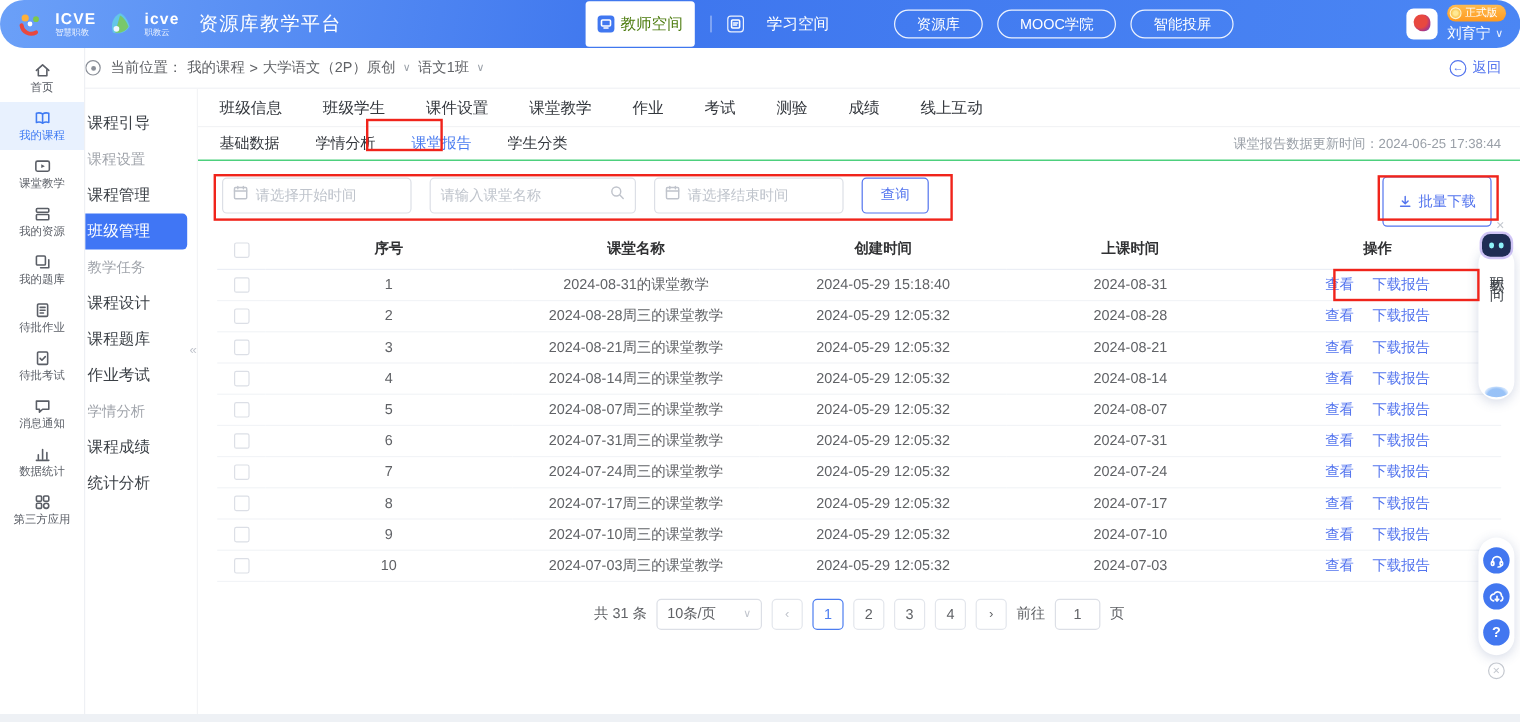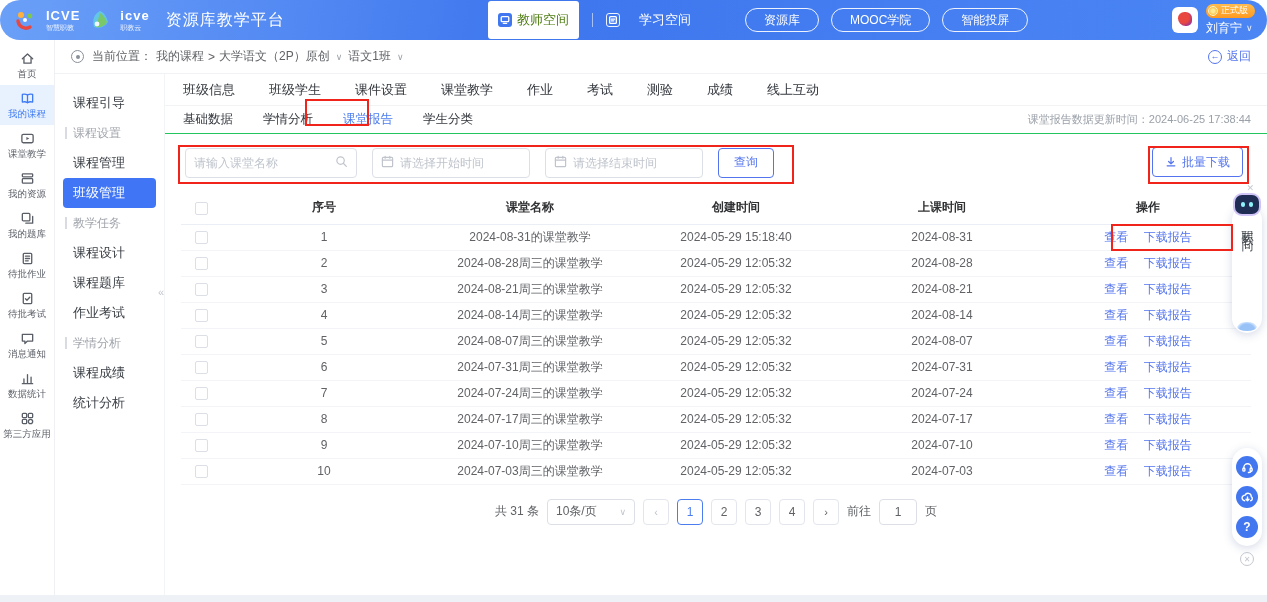--- a/index.html
+++ b/index.html
@@ -35,21 +35,21 @@
   .avatar::after { content:""; position:absolute; left:6px; top:5px; width:14px; height:14px; border-radius:50% 50% 40% 60%;
     background:radial-gradient(circle at 40% 40%, #e8483f 0 45%, #b03680 70%, #5a7bd8 100%); }
   .user-col { display:flex; flex-direction:column; align-items:flex-start; gap:2px; }
   .badge { display:flex; align-items:center; gap:3px; background:linear-gradient(180deg,#ffbb4f,#ff9a1f);
     color:#fff; font-size:9px; height:14px; padding:0 7px 0 2px; border-radius:8px; }
   .medal { width:10px; height:10px; border-radius:50%; background:radial-gradient(circle,#ffe993 30%,#f7b733 80%); border:1px solid #fff3c9; }
   .user-name { color:#fff; font-size:12px; display:flex; align-items:center; gap:4px; }
   .caret-sm { font-size:9px; color:rgba(255,255,255,.9); }
 
   
-  .rail { position:absolute; top:40px; left:0; width:55px; bottom:7px; background:#fff; border-right:1px solid #eef0f4; padding-top:5px; z-index:5; }
+  .rail { position:absolute; top:40px; left:0; width:71px; bottom:7px; background:#fff; border-right:1px solid #eef0f4; padding-top:5px; z-index:5; }
   .rail-item { width:100%; height:40px; display:flex; flex-direction:column; align-items:center; justify-content:center; gap:3px;
     color:#5a5e66; cursor:pointer; }
   .rail-item.active { background:#e8f1fe; color:#3f7bf3; }
   .rail-ic { display:flex; }
   .rail-ic svg { width:15px; height:15px; fill:none; stroke:currentColor; stroke-width:1.4; stroke-linecap:round; stroke-linejoin:round; }
   .rail-label { font-size:10px; line-height:1; transform:scale(.95); white-space:nowrap; }
 
   
   .breadcrumb-bar { position:absolute; top:40px; left:55px; right:0; height:34px; background:#fff; border-bottom:1px solid #f0f2f5;
     display:flex; align-items:center; padding:0 16px; font-size:12px; color:#606266; z-index:4; }
@@ -81,21 +81,21 @@
 
   .filter-row { margin:13px 16px 0 20px; height:31px; display:flex; align-items:center; gap:15px; position:relative; }
   .f-input { height:30px; border:1px solid #dcdfe6; border-radius:4px; display:flex; align-items:center; padding:0 8px; gap:6px; background:#fff; }
   .f-input input { border:none; outline:none; flex:1; font-size:12px; color:#333; min-width:0; font-family:inherit; }
   .f-input input::placeholder { color:#bfc4cc; }
   .w-name { width:172px; }
   .w-date { width:158px; }
   .f-ic svg { width:13px; height:13px; stroke:#c0c4cc; fill:none; stroke-width:1.3; stroke-linecap:round; }
   .query-btn { height:30px; width:56px; border:1px solid #5374ee; color:#5374ee; background:#fff; border-radius:4px;
     font-size:12px; cursor:pointer; font-family:inherit; }
-  .batch-btn { position:absolute; right:8px; top:0; height:30px; padding:0 12px; border:1px solid #5374ee; color:#5374ee;
+  .batch-btn { position:absolute; right:8px; top:0; height:42px; padding:0 12px; border:1px solid #5374ee; color:#5374ee;
     background:#fff; border-radius:4px; font-size:12px; cursor:pointer; display:flex; align-items:center; gap:5px; font-family:inherit; }
   .batch-btn svg { width:12px; height:12px; stroke:#5374ee; fill:none; stroke-width:1.4; stroke-linecap:round; stroke-linejoin:round; }
 
   .table-wrap { margin:14px 16px 0 16px; }
   table { width:100%; border-collapse:collapse; table-layout:fixed; }
   th, td { text-align:center; font-size:12px; }
   thead th { height:32px; color:#303133; font-weight:bold; border-bottom:1px solid #ebeef5; background:#fff; }
   tbody td { height:26px; color:#606266; border-bottom:1px solid #f2f4f7; white-space:nowrap; overflow:hidden; }
   .c-check { width:40px; } .c-no { width:55px; } .c-name { width:320px; } .c-created { width:280px; } .c-time { width:210px; }
   .checkbox { display:inline-block; width:13px; height:13px; border:1px solid #dcdfe6; border-radius:2px; background:#fff; cursor:pointer; vertical-align:middle; }
@@ -359,37 +359,37 @@
       <div class="subtabs" id="sub-tabs">
           <span class="sub-tab">基础数据</span>
           <span class="sub-tab">学情分析</span>
           <span class="sub-tab active">课堂报告</span>
           <span class="sub-tab">学生分类</span>
         </div>
       <span class="update-time">课堂报告数据更新时间：2024-06-25 17:38:44</span>
     </div>
 
     <div class="filter-row">
+      <div class="f-input w-date">
+        <span class="f-ic">
+          <svg viewBox="0 0 14 14">
+              <rect x="1.5" y="2.5" width="11" height="10" rx="1"></rect>
+              <path d="M1.5 5.5h11M4.5 1.5v2M9.5 1.5v2"></path>
+            </svg>
+        </span>
+        <input placeholder="请选择开始时间" style="">
+      </div>
       <div class="f-input w-name">
         <input placeholder="请输入课堂名称" style="">
         <span class="f-ic">
           <svg viewBox="0 0 14 14">
               <circle cx="6" cy="6" r="4"></circle>
               <path d="m9.2 9.2 3 3"></path>
             </svg>
         </span>
-      </div>
-      <div class="f-input w-date">
-        <span class="f-ic">
-          <svg viewBox="0 0 14 14">
-              <rect x="1.5" y="2.5" width="11" height="10" rx="1"></rect>
-              <path d="M1.5 5.5h11M4.5 1.5v2M9.5 1.5v2"></path>
-            </svg>
-        </span>
-        <input placeholder="请选择开始时间" style="">
       </div>
       <div class="f-input w-date">
         <span class="f-ic">
           <svg viewBox="0 0 14 14">
               <rect x="1.5" y="2.5" width="11" height="10" rx="1"></rect>
               <path d="M1.5 5.5h11M4.5 1.5v2M9.5 1.5v2"></path>
             </svg>
         </span>
         <input placeholder="请选择结束时间" style="">
       </div>

